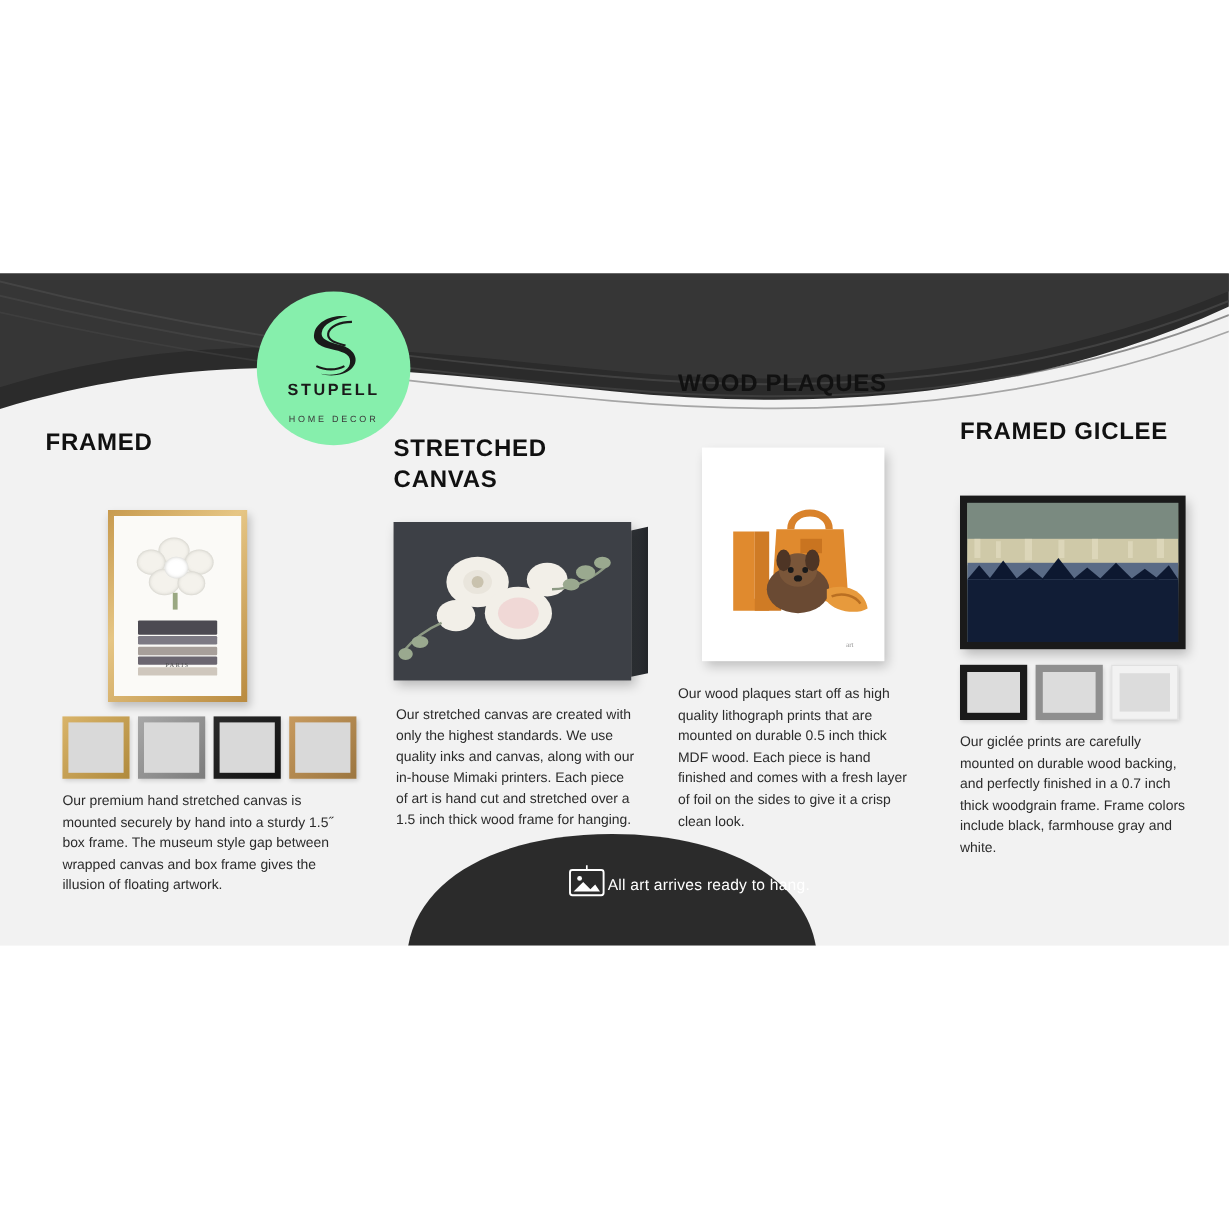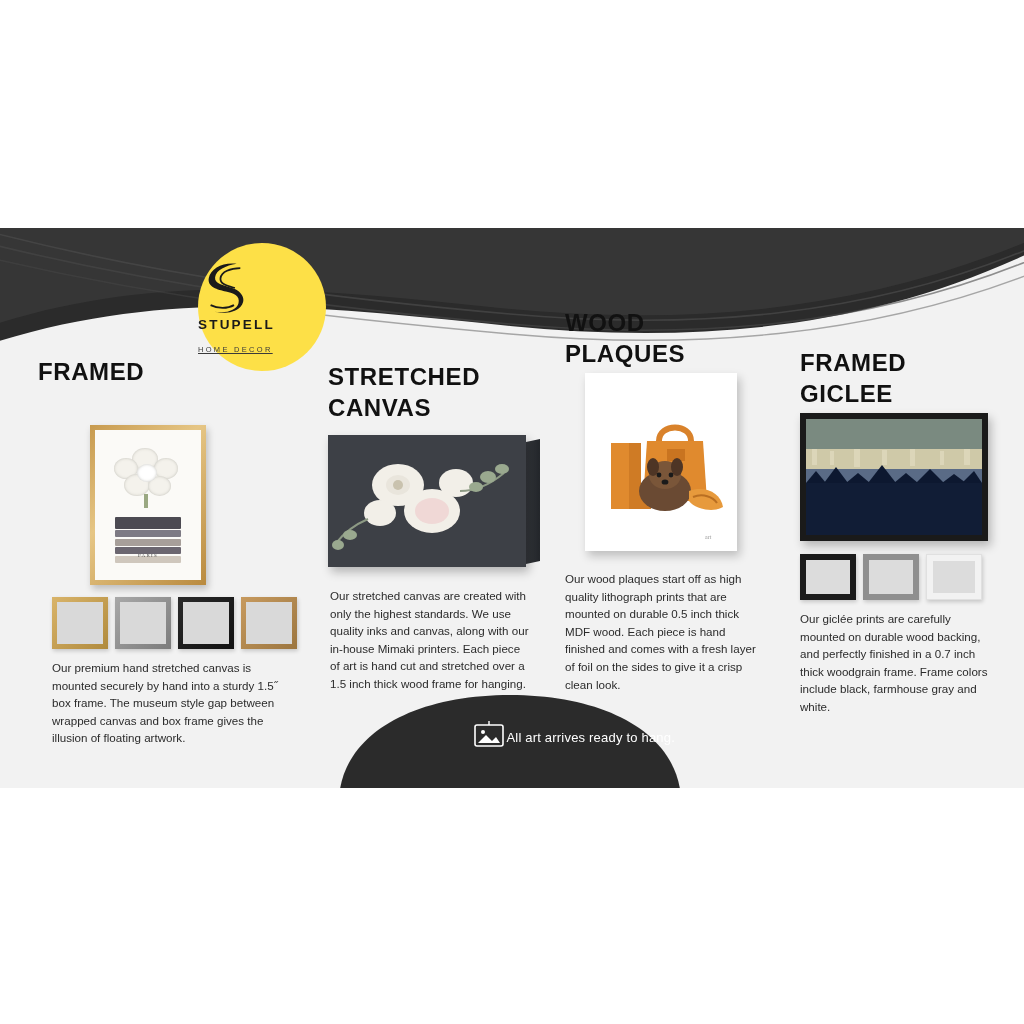--- a/index.html
+++ b/index.html
@@ -40,28 +40,29 @@
   .swoosh-bottom {
     position: absolute;
     left: 340px;
     bottom: -1px;
     width: 340px;
     height: 100px;
   }
   
   .logo-circle {
     position: absolute;
-    left: 198px;
+    left: 214px;
     top: 15px;
     width: 128px;
     height: 128px;
     border-radius: 50%;
-    background: #fde047;
+    background: #86efac;
     display: flex;
     flex-direction: column;
+    align-items: center;
     justify-content: center;
     z-index: 6;
   }
   .logo-mark {
     width: 54px;
     height: 56px;
     margin-bottom: 2px;
   }
   .logo-name {
     font-family: "Liberation Sans", sans-serif;
@@ -71,32 +72,31 @@
     color: #1a1a1a;
     line-height: 1;
   }
   .logo-sub {
     font-family: "Liberation Sans", sans-serif;
     font-size: 7.5px;
     font-weight: 400;
     letter-spacing: 2.3px;
     color: #3a3a3a;
     margin-top: 14px;
-    text-decoration: underline;
   }
 
   
   .col {
     position: absolute;
     top: 0;
   }
   .col-title {
     font-family: "Liberation Sans", sans-serif;
     font-weight: 700;
-    font-size: 24px;
+    font-size: 20px;
     letter-spacing: 0.6px;
     color: #111111;
     line-height: 1.28;
     text-transform: uppercase;
   }
   .col-body {
     font-family: "Liberation Sans", sans-serif;
     font-size: 11.6px;
     line-height: 1.52;
     color: #2b2b2b;

